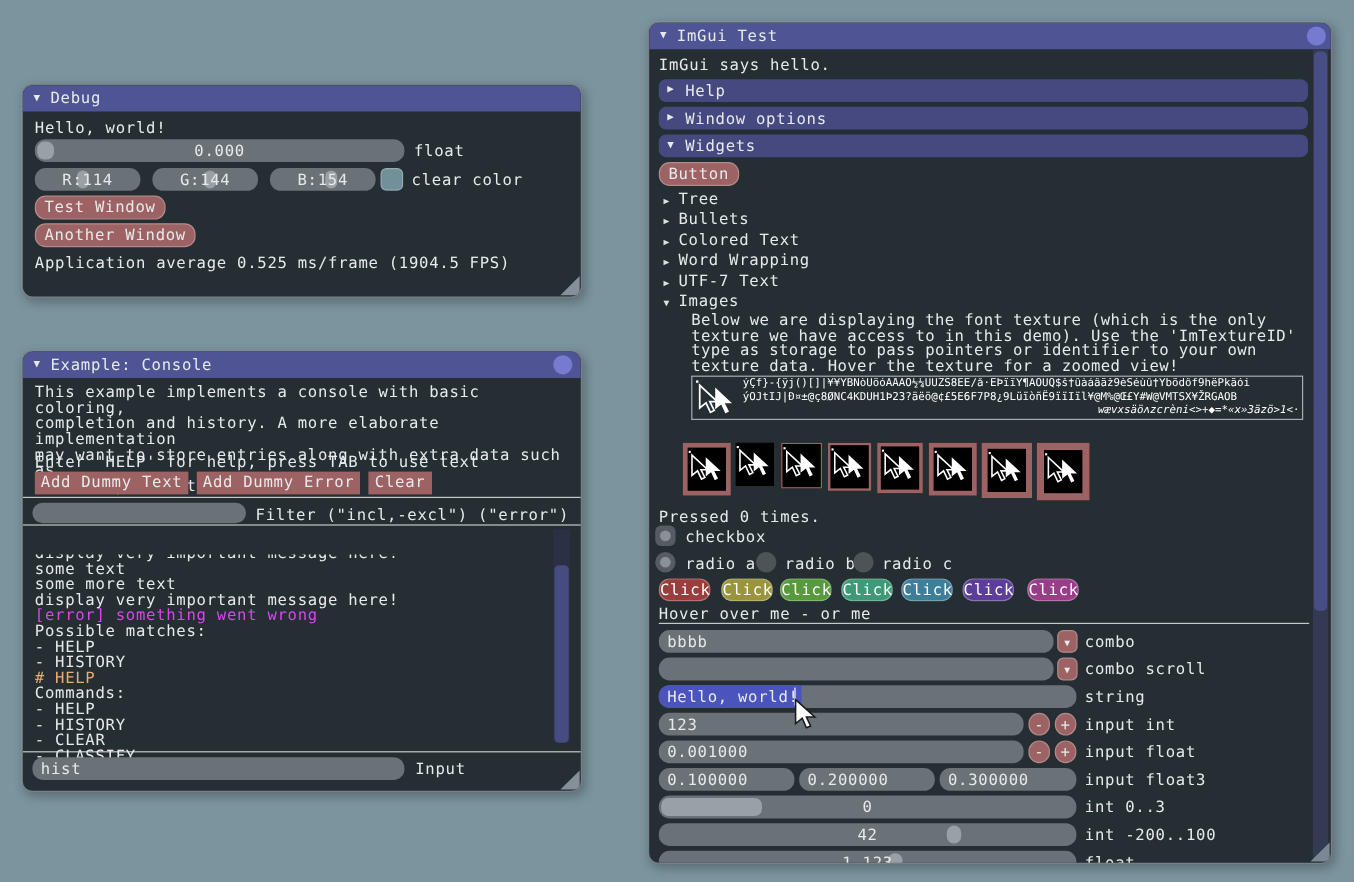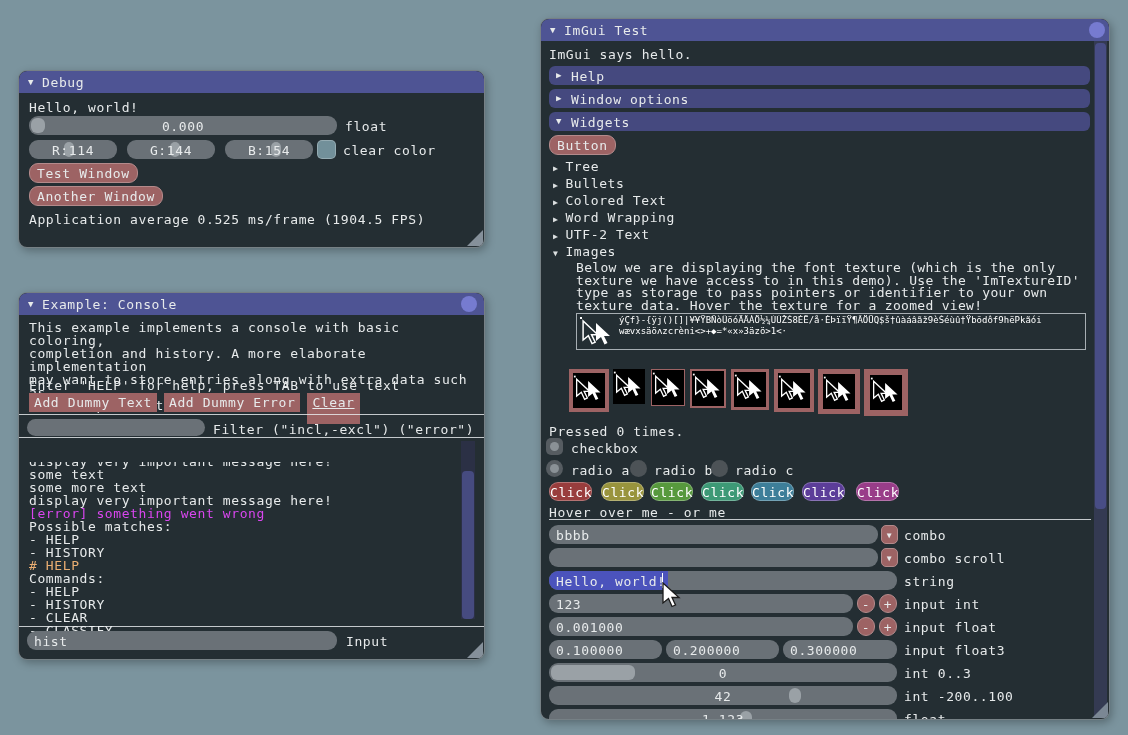--- a/index.html
+++ b/index.html
@@ -107,21 +107,21 @@
     <div>This example implements a console with basic coloring,</div>
     <div>completion and history. A more elaborate implementation</div>
     <div>may want to store entries along with extra data such as</div>
     <div>timestamp, emitter, etc.</div>
   </div>
   <div class="abs" style="left:10px;top:85px;">Enter 'HELP' for help, press TAB to use text completion.</div>
 
   <div class="abs" style="left:10px;top:100px;display:flex;gap:7px;">
     <div style="height:17px;background:#9d6364;padding:2px 5px 0 5px;">Add Dummy Text</div>
     <div style="height:17px;background:#9d6364;padding:2px 5px 0 5px;">Add Dummy Error</div>
-    <div style="height:17px;background:#9d6364;padding:2px 5px 12px 5px;text-decoration:underline;">Clear</div>
+    <div style="height:17px;background:#9d6364;padding:2px 5px 0 5px;">Clear</div>
   </div>
 
   <div class="sep" style="left:0;right:0;top:121px;"></div>
   <div class="frame" style="left:8px;top:126px;width:178px;height:17px;"></div>
   <span class="abs" style="left:194px;top:129px;">Filter ("incl,-excl") ("error")</span>
   <div class="sep" style="left:0;right:0;top:144px;"></div>
 
   <div class="abs" style="left:10px;top:145px;right:24px;height:185px;overflow:hidden;margin-top:24px;">
     <div style="margin-top:-7px;">
       <div class="logline">display very important message here!</div>
@@ -182,39 +182,40 @@
   <div class="treerow" style="top:157px;">
     <span class="tarrow">▶</span><span>Bullets</span>
   </div>
   <div class="treerow" style="top:174px;">
     <span class="tarrow">▶</span><span>Colored Text</span>
   </div>
   <div class="treerow" style="top:191px;">
     <span class="tarrow">▶</span><span>Word Wrapping</span>
   </div>
   <div class="treerow" style="top:208px;">
-    <span class="tarrow">▶</span><span>UTF-2 Text</span>
+    <span class="tarrow">▶</span><span>UTF-7 Text</span>
   </div>
   <div class="treerow" style="top:225px;">
     <span class="tarrow">▼</span><span>Images</span>
   </div>
 
   <div class="abs" style="left:35px;top:243px;line-height:12.6px;letter-spacing:0.3px;">
     <div>Below we are displaying the font texture (which is the only</div>
     <div>texture we have access to in this demo). Use the 'ImTextureID'</div>
     <div>type as storage to pass pointers or identifier to your own</div>
     <div>texture data. Hover the texture for a zoomed view!</div>
   </div>
 
   <div class="texbox" style="left:35px;top:294px;width:510px;height:37px;">
     <svg class="abs" style="left:2px;top:2px;" width="36" height="32" viewBox="0 0 36 32">
       <use href="#cursor-pair"></use>
     </svg>
     <div class="texglyphs">
       <div>ýÇf}-{ÿj()[]|¥¥ŸBÑòÛöóÄÅÀÖ½¼ÙÚŽŠ8ÉË/å·ÈÞïïŸ¶ÃÖÜQ$š†ûàáâãž9èŠéùû†Ÿbõdôf9hëPkãói</div>
+      <div>ýOJtIJ|Ð¤±@ç8ØNC4KDUH1Þ23?äëö@¢£5E6F7P8¿9LüïòñË9ïïIïl¥@M%@Œ£Y#W@VMTSX¥ŽRGAOB</div>
       <div>wævxsäöʌzcrèni&lt;&gt;+◆=*«x»3äzö&gt;1&lt;·</div>
     </div>
   </div>
 
 
   <div class="imgbtn" style="left:28px;top:350px;border:4px solid #9d6364;">
     <svg width="32" height="32" viewBox="0 0 36 32">
         <use href="#cursor-pair"></use>
       </svg></div>
   <div class="imgbtn" style="left:72px;top:350px;border:0 solid #9d6364;">

